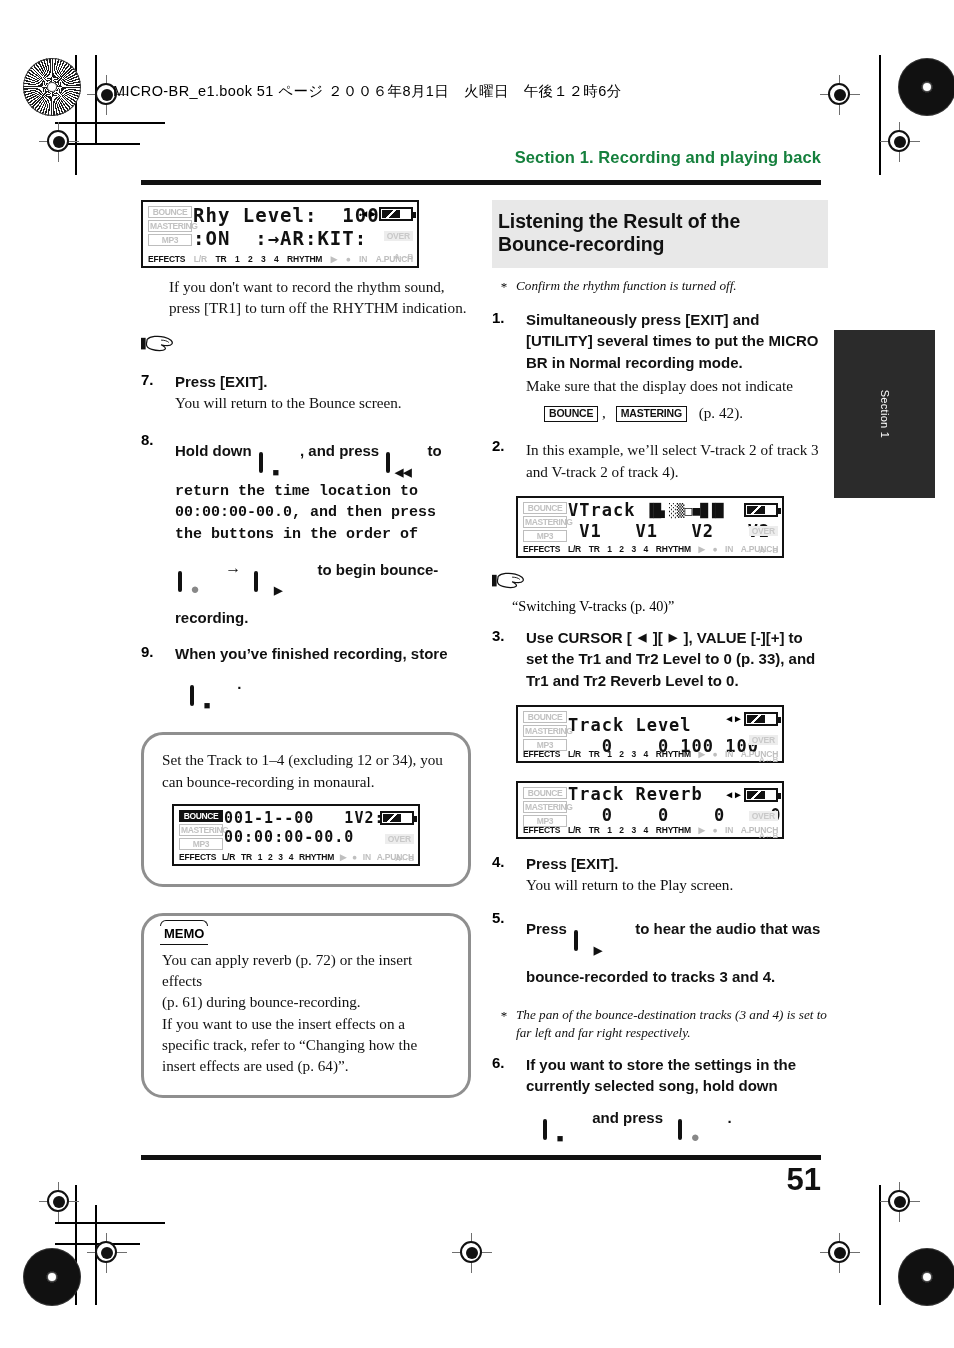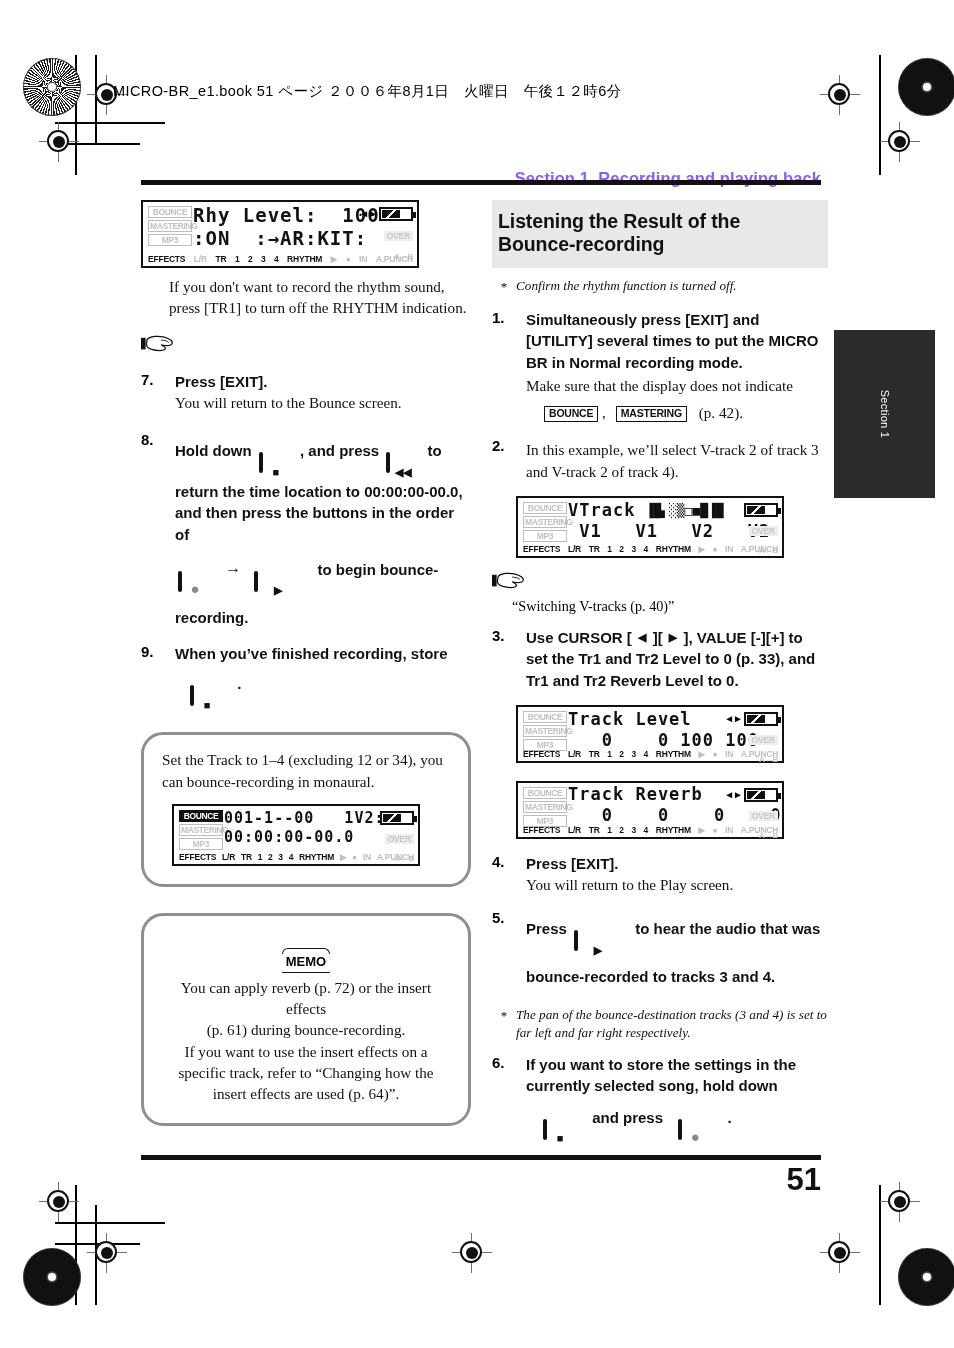--- a/index.html
+++ b/index.html
@@ -26,23 +26,23 @@
        repeating-conic-gradient(#111 0deg 5deg, #3a3a3a 5deg 10deg);}
   .starburst .hub{position:absolute;left:50%;top:50%;width:8px;height:8px;margin:-4px 0 0 -4px;
      border-radius:50%;background:#fff;box-shadow:0 0 0 1px #555;}
 
   
   .page{position:absolute;left:0;top:0;width:954px;height:1348px;}
 
   .book-head{position:absolute;left:113px;top:82px;font-size:14.5px;
      font-family:"Liberation Sans",sans-serif;letter-spacing:.4px;white-space:nowrap;}
 
-  .section-head{position:absolute;right:133px;top:169px;
+  .section-head{position:absolute;right:133px;top:148px;
      font-family:"Liberation Sans",sans-serif;font-weight:bold;font-size:16.5px;
-     color:#8b5cf6;letter-spacing:.1px;}
+     color:#15803d;letter-spacing:.1px;}
   .head-rule{position:absolute;left:141px;top:180px;width:680px;height:5px;background:#111;}
 
   .foot-rule{position:absolute;left:141px;top:1155px;width:680px;height:5px;background:#111;}
   .page-no{position:absolute;right:133px;top:1162px;
      font-family:"Liberation Sans",sans-serif;font-weight:bold;font-size:31px;color:#111;}
 
   .side-tab{position:absolute;left:834px;top:330px;width:101px;height:168px;background:#2b2b2b;}
   .side-tab span{position:absolute;left:50%;top:50%;transform:translate(-50%,-50%) rotate(90deg);
      white-space:nowrap;color:#fff;font-family:"Liberation Sans",sans-serif;font-size:11px;
      letter-spacing:.3px;}
@@ -305,21 +305,21 @@
     <div class="step" style="margin-top:18px;">
       <div class="num">8.</div>
       <div class="txt bold-txt">
         <div style="line-height:40px;">
           <span>Hold down</span>
           <span class="btn-ico sq"><span class="cap"></span><span class="sym">■</span></span>
           <span>, and press</span>
           <span class="btn-ico sq"><span class="cap"></span><span class="sym">◀◀</span></span>
           <span>to</span>
         </div>
-        <div style="margin-top:2px;">return the time location to 00:00:00-00.0, and then press the buttons in the order of</div>
+        <div style="margin-top:2px;font-family:Liberation Mono, monospace;">return the time location to 00:00:00-00.0, and then press the buttons in the order of</div>
         <div style="line-height:42px;margin-top:2px;">
           <span class="btn-ico sq"><span class="cap"></span><span class="sym rec">●</span></span>
           <span class="arrow-inline">→</span>
           <span class="btn-ico wide"><span class="cap"></span><span class="sym">▶</span></span>
           <span style="margin-left:8px;">to begin bounce-recording.</span>
         </div>
       </div>
     </div>
 
     <div class="step" style="margin-top:4px;">
@@ -374,21 +374,21 @@
             <span class="b-off">●</span>
             <span class="sp"></span>
             <span class="b-off">IN</span>
             <span class="sp"></span>
             <span class="b-off">A.PUNCH</span>
           </div>
         </div>
       </div>
     </div>
 
-    <div class="callout" style="margin-top:26px;padding-top:36px;text-align:center;">
+    <div class="callout" style="margin-top:26px;padding-top:8px;">
       <div class="memo-badge">MEMO</div>
       <p class="body-txt" style="white-space:pre-line;margin-top:4px;">You can apply reverb (p. 72) or the insert effects
 (p. 61) during bounce-recording.
 If you want to use the insert effects on a specific track, refer to “Changing how the insert effects are used (p. 64)”.</p>
     </div>
   </div>
 
   <div class="col col-right">
 
     <div class="title-box">
@@ -488,21 +488,21 @@
       </div>
     </div>
 
     <div class="lcd" style="width:268px;height:58px;margin-top:14px;margin-left:24px;">
       <div class="lcd-inner">
         <div class="lcd-left">
           <div>BOUNCE</div>
           <div>MASTERING</div>
           <div>MP3</div>
         </div>
-        <div class="lcd-main" style="left:50px;right:58px;top:2px;">
+        <div class="lcd-main" style="left:50px;right:58px;top:8px;">
           <div class="lcd-row" style="font-size:17px;">Track Level</div>
           <div class="lcd-row" style="font-size:17px;margin-top:1px;">   0    0 100 100</div>
         </div>
         <div class="lcd-right">
           <div><span class="lr-arrows">◄►</span><span class="batt"><span class="fill"></span></span></div>
           <div style="margin-top:2px;"><span class="over">OVER</span></div>
           <div style="margin-top:1px;"><span class="ab">A↔B</span></div>
         </div>
         <div class="lcd-bottom">
           <span class="b-on">EFFECTS</span>

